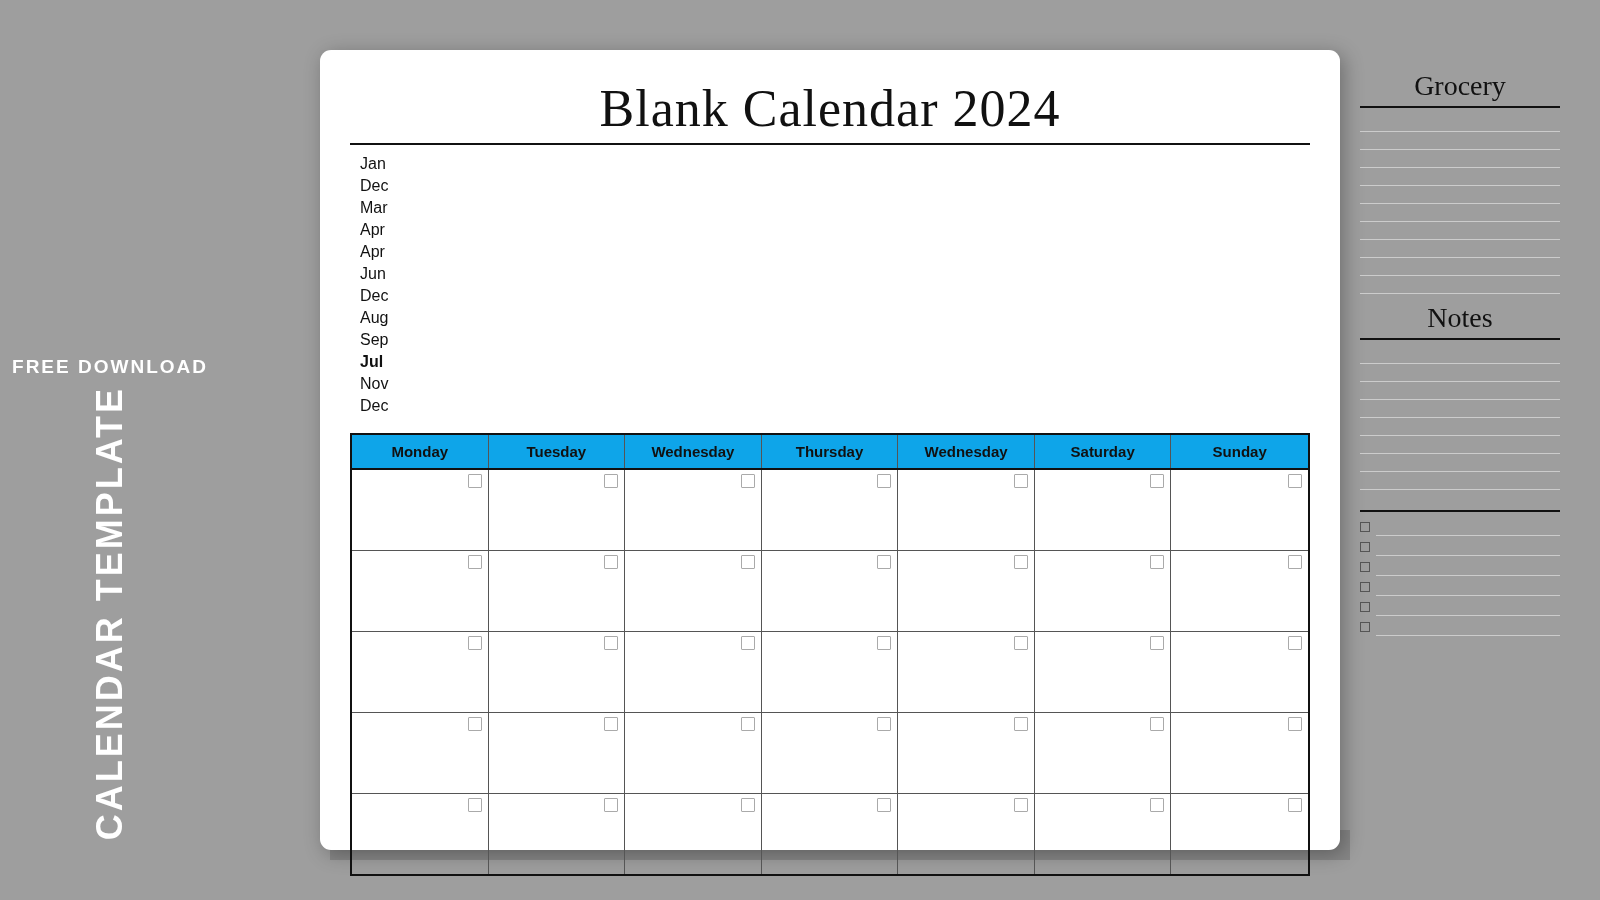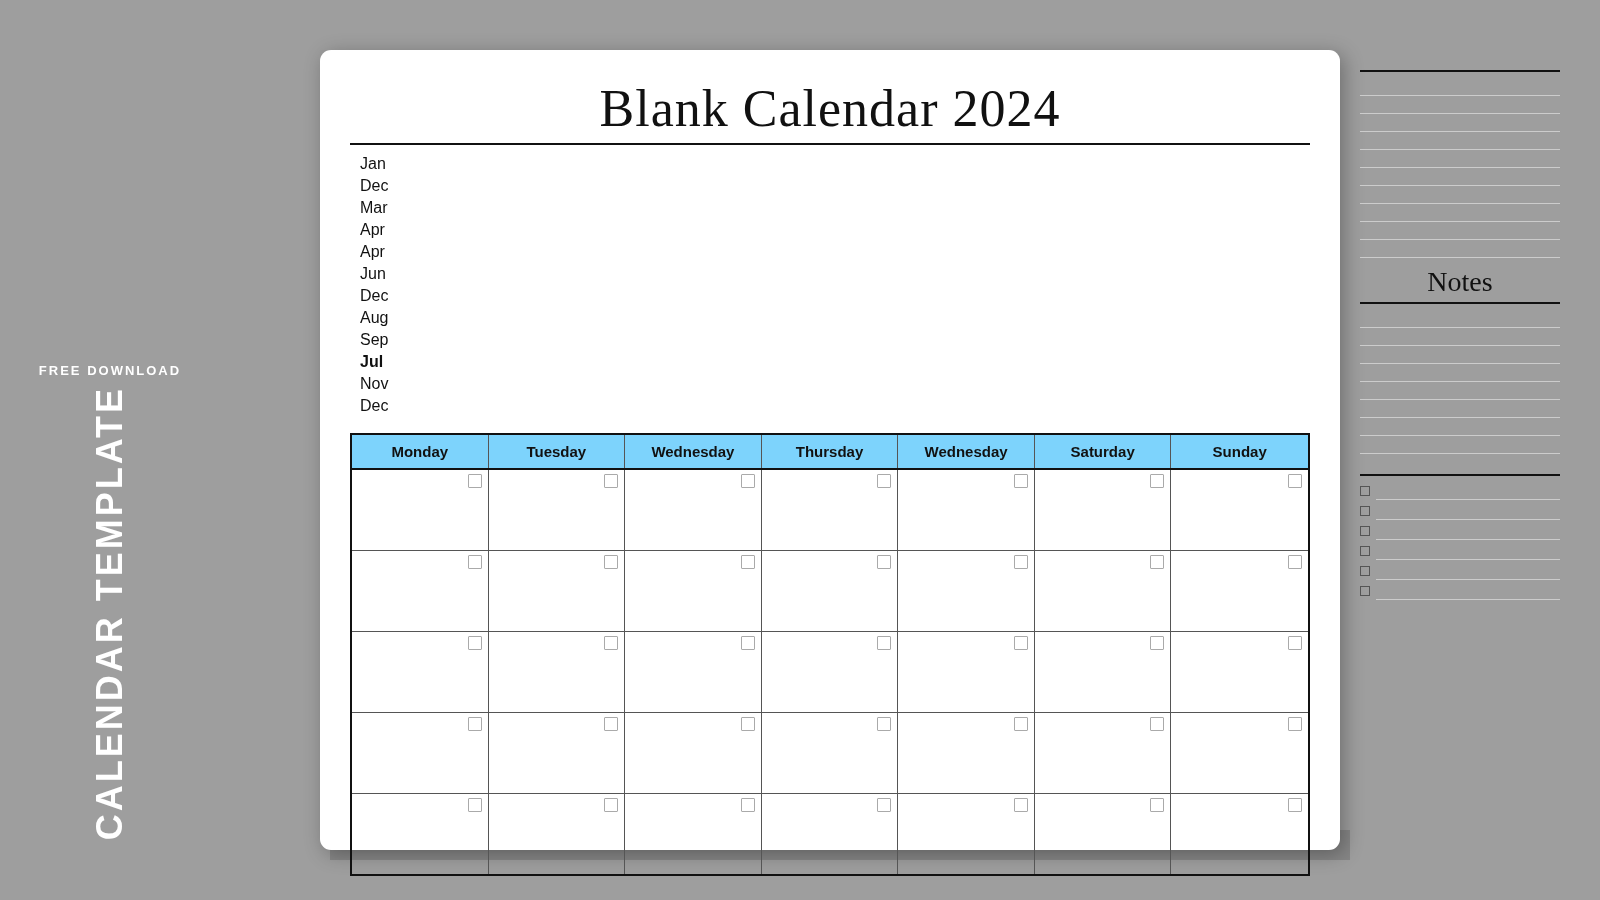--- a/index.html
+++ b/index.html
@@ -25,21 +25,21 @@
       display: flex;
       flex-direction: column;
       align-items: center;
       justify-content: flex-end;
       padding-bottom: 60px;
       background: transparent;
     }
 
     .sidebar-free-download {
       color: white;
-      font-size: 13px;
+      font-size: 19px;
       font-weight: 600;
       letter-spacing: 2px;
       text-transform: uppercase;
       margin-bottom: 8px;
     }
 
     .sidebar-calendar-template {
       color: white;
       font-size: 36px;
       font-weight: 900;
@@ -107,21 +107,21 @@
       border: 2px solid #111;
       flex: 1;
       display: flex;
       flex-direction: column;
     }
 
     .calendar-header-row {
       display: grid;
       grid-template-columns: repeat(7, 1fr);
       border-bottom: 2px solid #111;
-      background: #7dd3fc;
+      background: #0ea5e9;
     }
 
     .calendar-header-cell {
       padding: 8px 4px;
       text-align: center;
       font-size: 15px;
       font-weight: 600;
       color: #111;
       border-right: 1px solid #555;
     }
@@ -397,20 +397,21 @@
             <div class="cell-date-corner"></div>
           </div>
           <div class="calendar-cell">
             <div class="cell-date-corner"></div>
           </div>
         </div>
       </div>
   </div>
 
   <div class="right-sidebar">
+    <div class="sidebar-section-title">Grocery</div>
     <hr class="sidebar-underline">
     <div class="sidebar-lines" id="grocery-lines">
         <div class="sidebar-line"></div>
         <div class="sidebar-line"></div>
         <div class="sidebar-line"></div>
         <div class="sidebar-line"></div>
         <div class="sidebar-line"></div>
         <div class="sidebar-line"></div>
         <div class="sidebar-line"></div>
         <div class="sidebar-line"></div>

